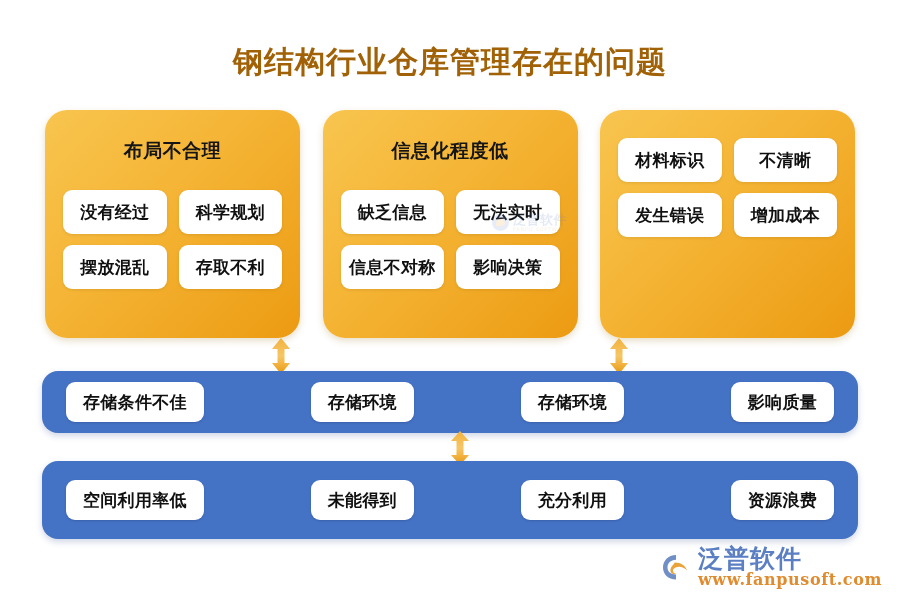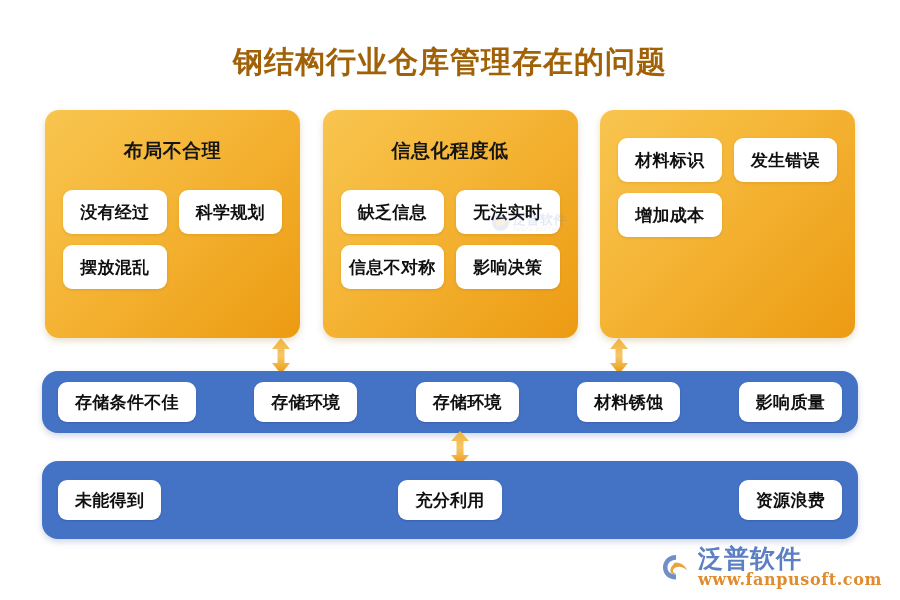--- a/index.html
+++ b/index.html
@@ -43,21 +43,21 @@
     left: 45px;
     width: 810px;
     height: 228px;
     display: flex;
     justify-content: space-between;
   }
 
   .card {
     width: 255px;
     height: 228px;
-    border-radius: 14px;
+    border-radius: 22px;
     background: linear-gradient(135deg, #F8C54F 0%, #F5B536 42%, #EC9B12 100%);
     box-shadow: 0 3px 7px rgba(150, 110, 20, 0.22);
     box-sizing: border-box;
     padding: 28px 18px 20px 18px;
     display: flex;
     flex-direction: column;
     align-items: center;
   }
 
   .card-title {
@@ -95,21 +95,21 @@
   .blue-bar {
     position: absolute;
     left: 42px;
     width: 816px;
     background: #4472C4;
     border-radius: 16px;
     box-sizing: border-box;
     display: flex;
     align-items: center;
     justify-content: space-between;
-    padding: 0 16px;
+    padding: 0 24px;
     box-shadow: 0 3px 6px rgba(40, 70, 140, 0.22);
   }
 
   #blue-bar-1 { top: 371px; height: 62px; }
   #blue-bar-2 { top: 461px; height: 78px; }
 
   .blue-chip {
     background: #ffffff;
     border-radius: 9px;
     height: 40px;
@@ -214,36 +214,38 @@
   <div class="page-title">钢结构行业仓库管理存在的问题</div>
 
   <div class="cards-row">
 
     <div class="card">
       <div class="card-title">布局不合理</div>
       <div class="card-grid">
         <div class="chip">没有经过</div>
         <div class="chip">科学规划</div>
         <div class="chip">摆放混乱</div>
+        <div class="chip">存取不利</div>
       </div>
     </div>
 
     <div class="card">
       <div class="card-title">信息化程度低</div>
       <div class="card-grid">
         <div class="chip">缺乏信息</div>
         <div class="chip">无法实时</div>
         <div class="chip">信息不对称</div>
         <div class="chip">影响决策</div>
       </div>
     </div>
 
     <div class="card">
       <div class="card-grid">
         <div class="chip">材料标识</div>
+        <div class="chip">不清晰</div>
         <div class="chip">发生错误</div>
         <div class="chip">增加成本</div>
       </div>
     </div>
 
   </div>
 
   <div class="watermark" id="watermark-center">
     <div class="wm-mark"></div>
     <div class="wm-text">
@@ -275,38 +277,38 @@
         </linearGradient>
       </defs>
       <path d="M11 0 L20 11 L14.5 11 L14.5 25 L20 25 L11 36 L2 25 L7.5 25 L7.5 11 L2 11 Z" fill="url(#ag2)"></path>
     </svg>
   </div>
 
   <div class="blue-bar" id="blue-bar-1">
     <div class="blue-chip">存储条件不佳</div>
     <div class="blue-chip">存储环境</div>
     <div class="blue-chip">存储环境</div>
-    <div class="blue-chip">材料锈蚀</div>
     <div class="blue-chip">影响质量</div>
   </div>
 
   <div class="arrow" id="arrow-bars">
     <svg width="22" height="34" viewBox="0 0 22 34">
       <defs>
         <linearGradient id="ag3" x1="0" y1="0" x2="0" y2="1">
           <stop offset="0%" stop-color="#F2B23C"></stop>
           <stop offset="50%" stop-color="#F6C667"></stop>
           <stop offset="100%" stop-color="#EC9B12"></stop>
         </linearGradient>
       </defs>
       <path d="M11 0 L20 10 L14.5 10 L14.5 24 L20 24 L11 34 L2 24 L7.5 24 L7.5 10 L2 10 Z" fill="url(#ag3)"></path>
     </svg>
   </div>
 
   <div class="blue-bar" id="blue-bar-2">
+    <div class="blue-chip">空间利用率低</div>
     <div class="blue-chip">未能得到</div>
     <div class="blue-chip">充分利用</div>
     <div class="blue-chip">资源浪费</div>
   </div>
 
   <div class="logo">
     <div class="logo-mark">
       <svg width="30" height="30" viewBox="0 0 30 30">
         <path d="M14 3 C6 3 1 9 1 15.5 C1 22 6 27.5 14 27.5 L14 22.5 C8.5 22.5 5.5 19.5 5.5 15.5 C5.5 11.5 8.5 7.8 14 7.8 Z" fill="#6F8FC6"></path>
         <path d="M13 10.5 C19 10.5 23.5 13.5 25 18.5 C21.5 15 17.5 14 13.5 15.5 C11.8 16.2 10.8 17.5 11 19 C11.2 20.6 12.6 21.6 14.2 21.4 C12.2 22.6 9.8 22 8.8 20.2 C7.6 18 8.8 15 11.2 12.8 C11.7 12 12.3 11.2 13 10.5 Z" fill="#E8A33A"></path>

